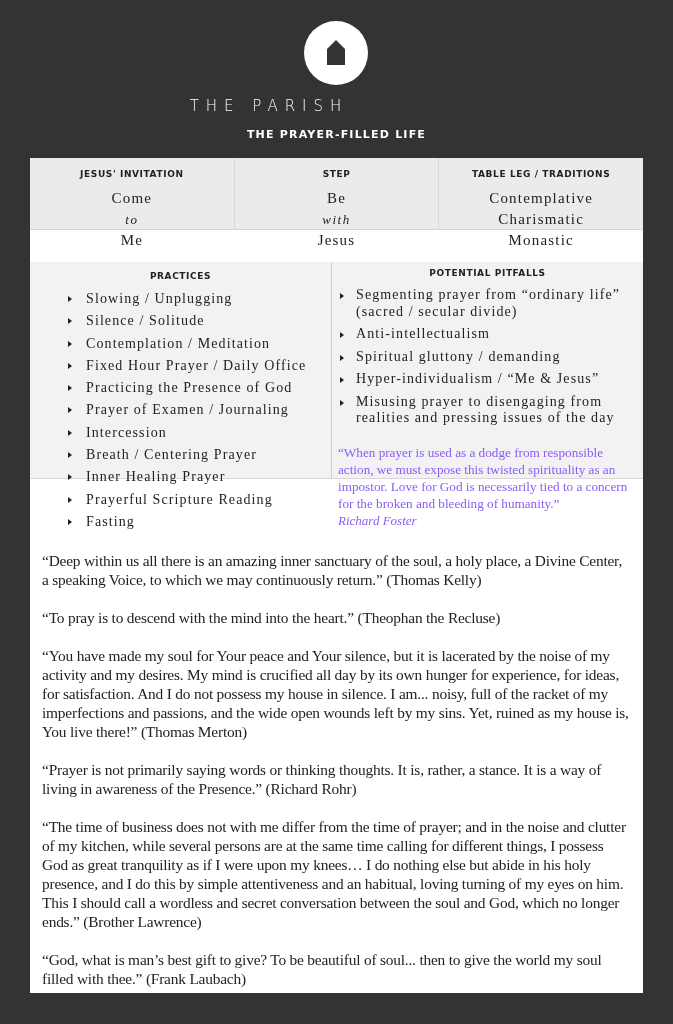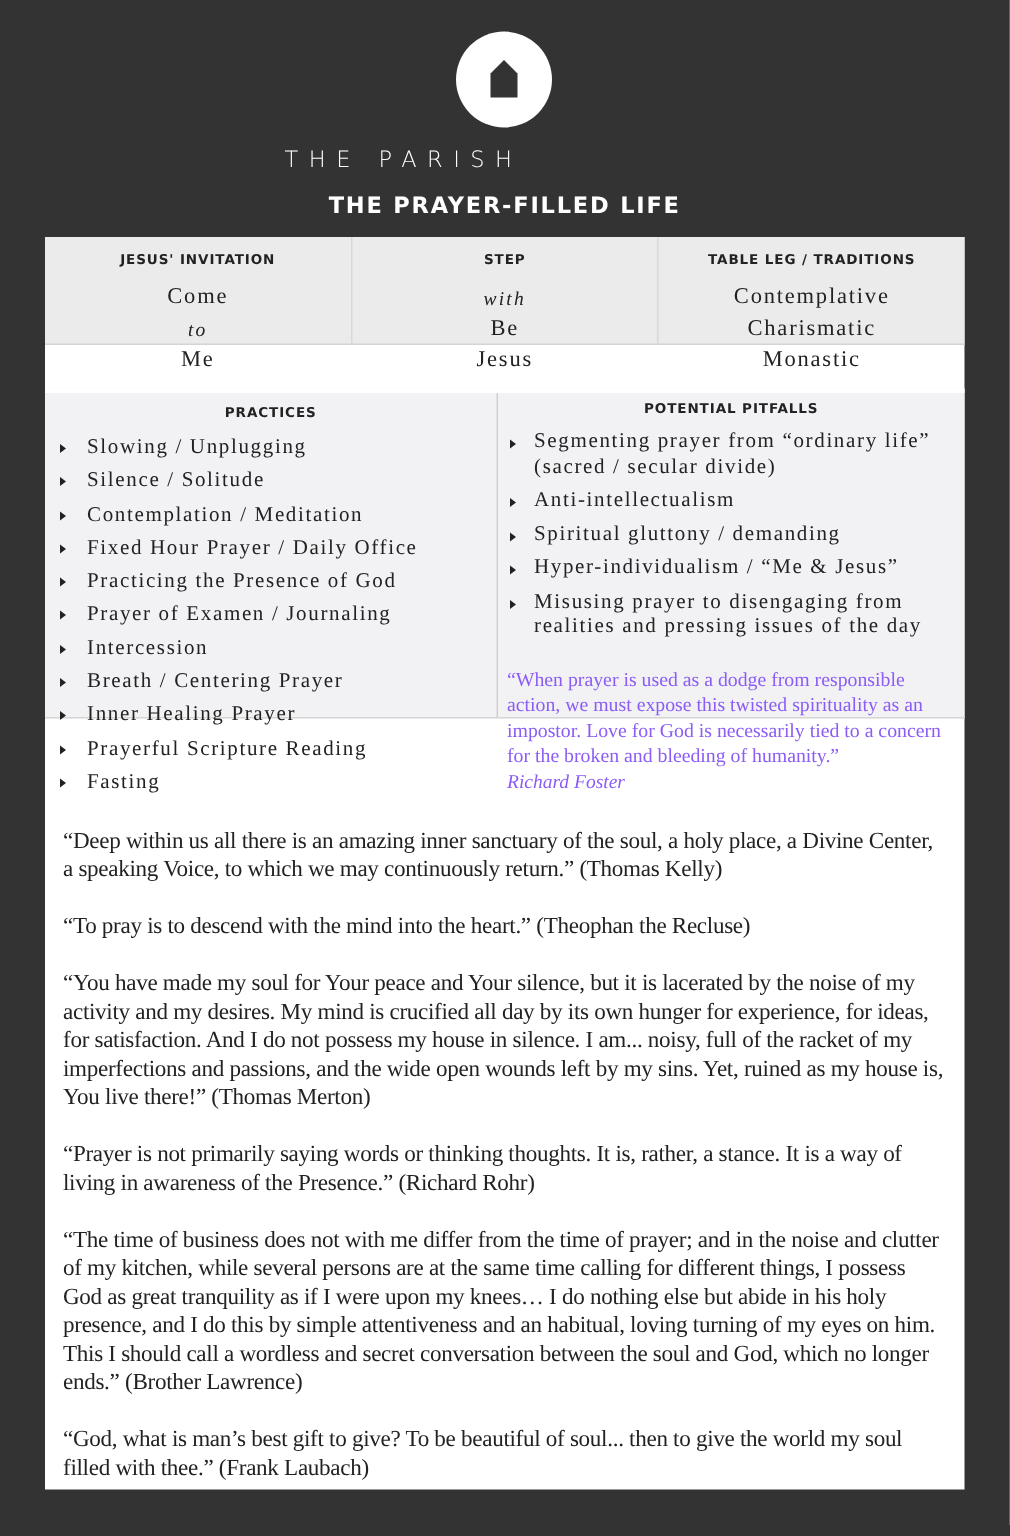--- a/index.html
+++ b/index.html
@@ -12,21 +12,21 @@
     }
     .logo svg { position: absolute; left: 0; top: 0; width: 64px; height: 64px; }
 
     .brand {
       position: absolute; left: 0; top: 97px; width: 533px; text-align: center;
       font-family: "DejaVu Sans", sans-serif; font-weight: 300; font-size: 15px;
       letter-spacing: 7px; color: #ffffff; padding-left: 5px;
     }
     .subtitle {
       position: absolute; left: 0; top: 128px; width: 673px; text-align: center;
-      font-family: "DejaVu Sans", sans-serif; font-weight: bold; font-size: 15px;
+      font-family: "DejaVu Sans", sans-serif; font-weight: bold; font-size: 11px;
       letter-spacing: 1.2px; color: #ffffff;
     }
 
     .card {
       position: absolute; left: 30px; top: 158px; width: 613px; height: 835px;
       background: #ffffff;
     }
 
     
     .top-table {
@@ -56,21 +56,21 @@
     .mid-right { flex: 1; padding-top: 5px; }
     .sec-head {
       text-align: center; font-family: "DejaVu Sans", sans-serif; font-weight: bold;
       font-size: 9px; letter-spacing: 0.6px; color: #222; height: 20px; line-height: 12px;
     }
     ul.blist { list-style: none; }
     ul.blist li {
       position: relative; padding-left: 28px; font-size: 14px; letter-spacing: 1.1px;
       line-height: 17px; color: #222; margin-bottom: 5.3px;
     }
-    .mid-left ul.blist { padding-left: 0; }
+    .mid-left ul.blist { padding-left: 0; margin-left: 28px; }
     .mid-left ul.blist li { padding-left: 28px; }
     .mid-right ul.blist li { padding-left: 24px; padding-right: 10px; line-height: 16.5px; margin-bottom: 6px; }
     .bullet {
       position: absolute; left: 10px; top: 6px; width: 0; height: 0;
       border-top: 3.5px solid transparent; border-bottom: 3.5px solid transparent;
       border-left: 4px solid #222;
     }
     .mid-right .bullet { left: 8px; }
 
     .foster {
@@ -102,22 +102,22 @@
 
   <div class="top-table">
     <div class="top-col">
       <div class="col-head">JESUS' INVITATION</div>
       <div class="col-line">Come</div>
       <div class="col-line it">to</div>
       <div class="col-line">Me</div>
     </div>
     <div class="top-col">
       <div class="col-head">STEP</div>
+      <div class="col-line">Be</div>
       <div class="col-line it">with</div>
-      <div class="col-line">Be</div>
       <div class="col-line">Jesus</div>
     </div>
     <div class="top-col">
       <div class="col-head">TABLE LEG / TRADITIONS</div>
       <div class="col-line">Contemplative</div>
       <div class="col-line">Charismatic</div>
       <div class="col-line">Monastic</div>
     </div>
   </div>
 

